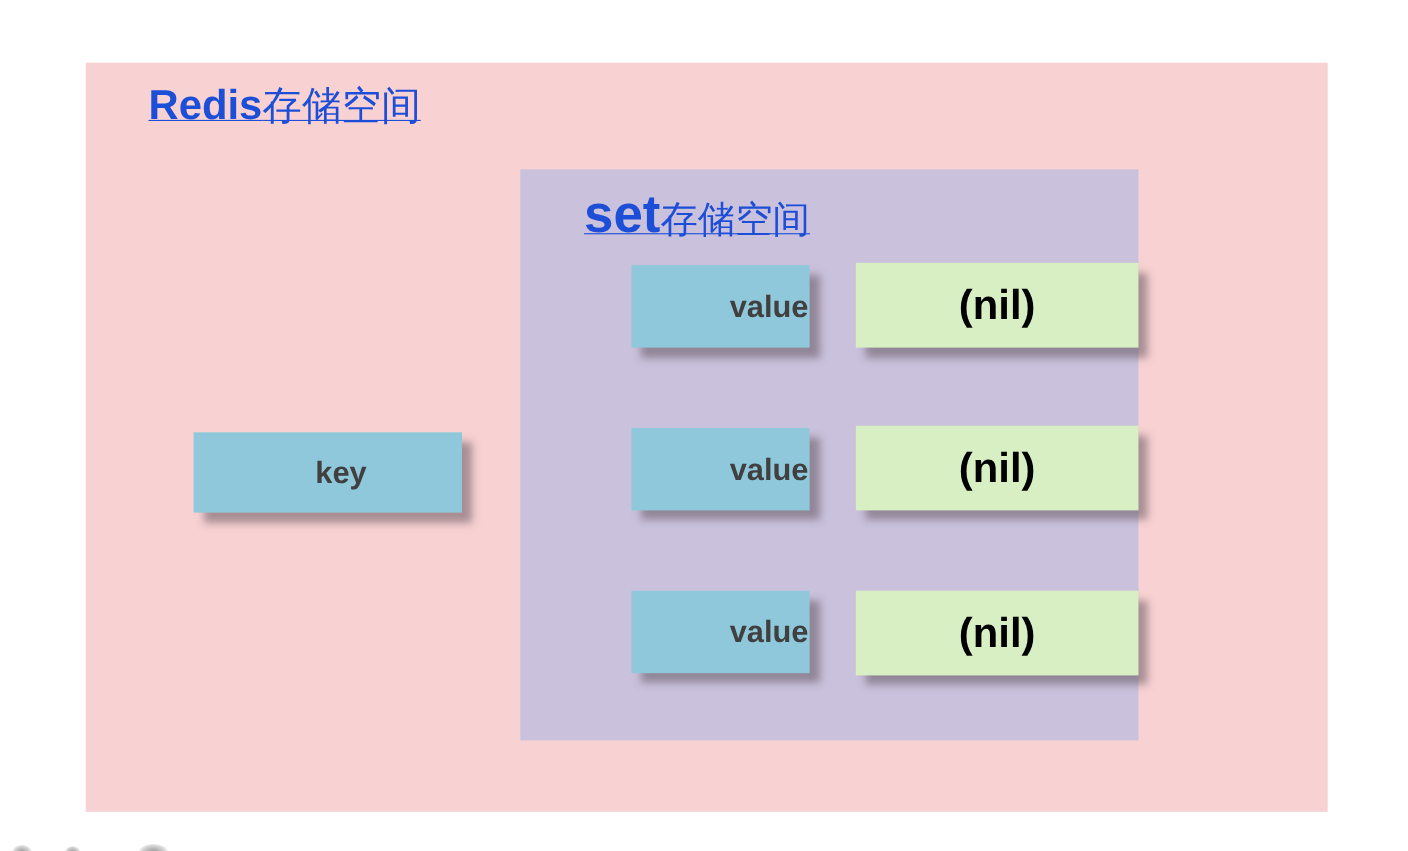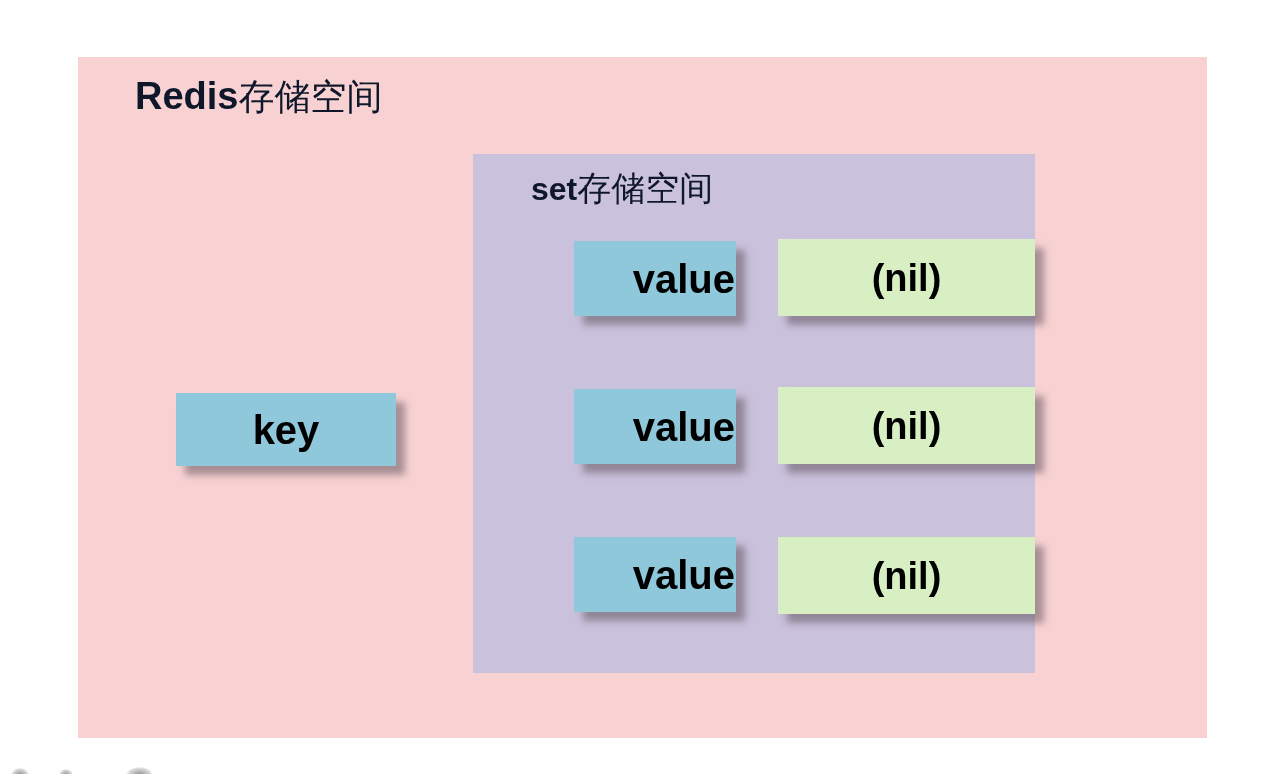--- a/index.html
+++ b/index.html
@@ -11,58 +11,59 @@
     font-family: "Liberation Sans", sans-serif;
   }
   .redis-space {
     position: absolute;
     left: 78px; top: 57px;
     width: 1129px; height: 681px;
     background: #F8D2D3;
   }
   .space-title {
     position: absolute;
-    color: #0f172a;
+    color: #1d4ed8;
     white-space: nowrap;
     line-height: 1;
+    text-decoration: underline;
   }
   .redis-space > .space-title { left: 57px; top: 20px; }
   .title-latin {
     font-family: "Liberation Sans", sans-serif;
     font-weight: 700;
     font-size: 38px;
   }
   .title-cn {
     font-family: "Liberation Serif", serif;
     font-weight: 400;
     font-size: 36px;
   }
   .set-space {
     position: absolute;
     left: 395px; top: 97px;
     width: 562px; height: 519px;
     background: #CAC1DC;
   }
   .set-space > .space-title { left: 58px; top: 18px; }
-  .set-space .title-latin { font-size: 32px; }
+  .set-space .title-latin { font-size: 48px; }
   .set-space .title-cn { font-size: 34px; }
   .shadowed {
     box-shadow: 9px 9px 7px rgba(90, 75, 85, 0.50);
   }
   .key-box {
     position: absolute;
     left: 98px; top: 336px;
     width: 220px; height: 73px;
     background: #90C8DB;
-    display: flex; align-items: center; justify-content: center;
+    display: flex; align-items: center; justify-content: center; padding-left: 24px;
   }
   .kv-label {
-    color: #000000;
+    color: #404040;
     font-weight: 700;
-    font-size: 40px;
+    font-size: 28px;
     line-height: 1;
   }
   .value-box {
     position: absolute;
     left: 101px;
     width: 162px; height: 75px;
     background: #90C8DB;
     display: flex; align-items: center; justify-content: flex-end;
   }
   .value-box .kv-label { padding-right: 1px; }

